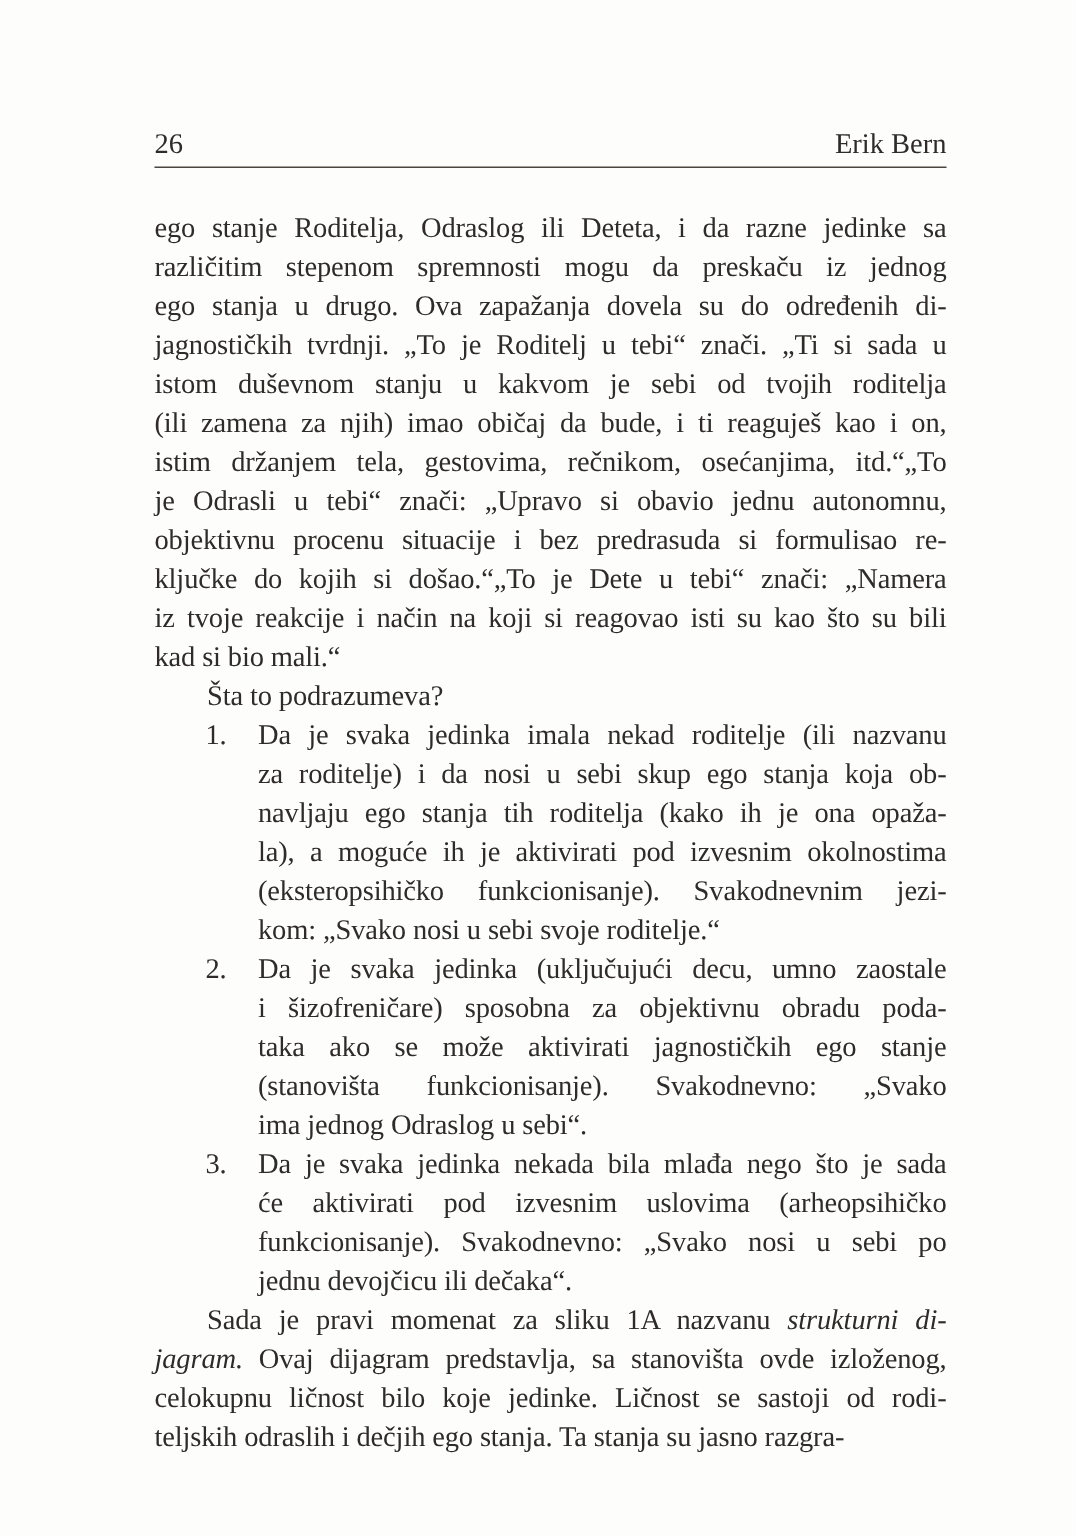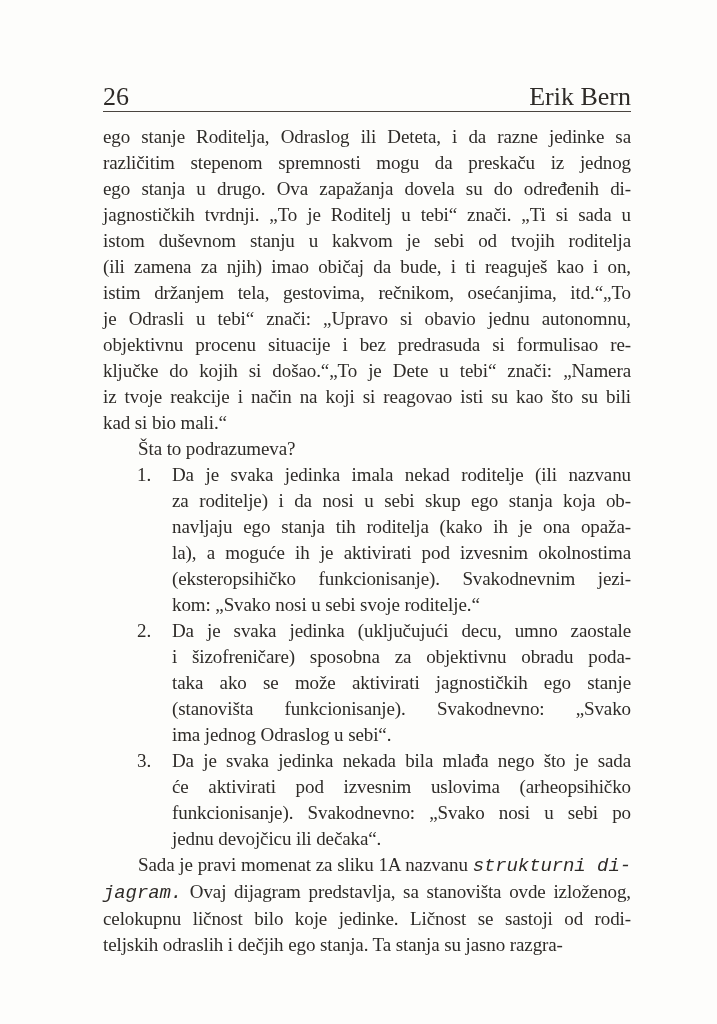--- a/index.html
+++ b/index.html
@@ -17,42 +17,42 @@
   }
   .content {
     position: absolute;
     left: 103px; top: 86px;
     width: 528px;
   }
   .running-head {
     display: flex;
     justify-content: space-between;
     align-items: baseline;
-    font-size: 26px;
+    font-size: 19px;
     line-height: 22px;
     border-bottom: 1.5px solid #4a453f;
     padding-bottom: 3px;
   }
   .page-body {
-    margin-top: 12px;
+    margin-top: 28px;
     font-size: 19px;
     line-height: 26px;
     letter-spacing: -0.1px;
   }
   .line {
     text-align: justify;
     text-align-last: justify;
     text-justify: inter-word;
   }
   .line.last { text-align-last: left; }
   .para.indent .line:first-child { text-indent: 35px; }
   .list-item { display: flex; padding-left: 34px; }
   .list-num { width: 35px; flex-shrink: 0; }
   .list-body { flex: 1; min-width: 0; }
-  em { font-style: italic; font-family: Liberation Mono, monospace; }
+  em { font-style: italic; }
 </style>
 </head>
 <body>
 
 <div class="page">
   <div class="content">
     <div class="running-head">
       <span>26</span>
       <span>Erik Bern</span>
     </div>

